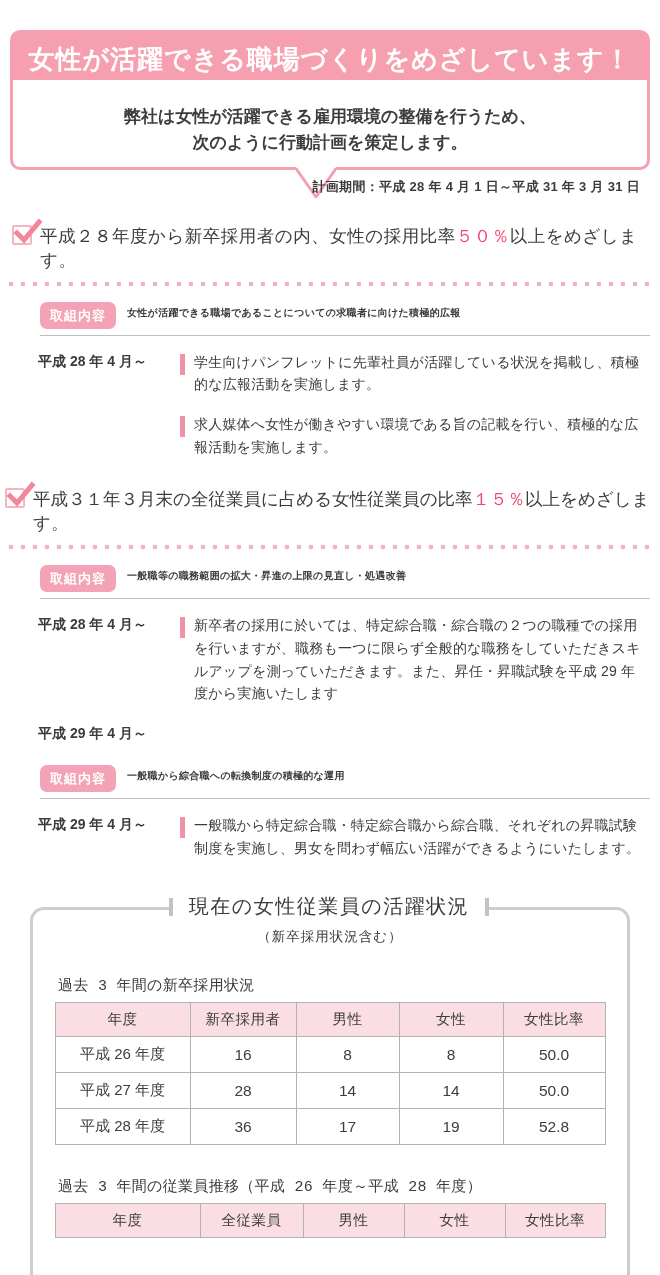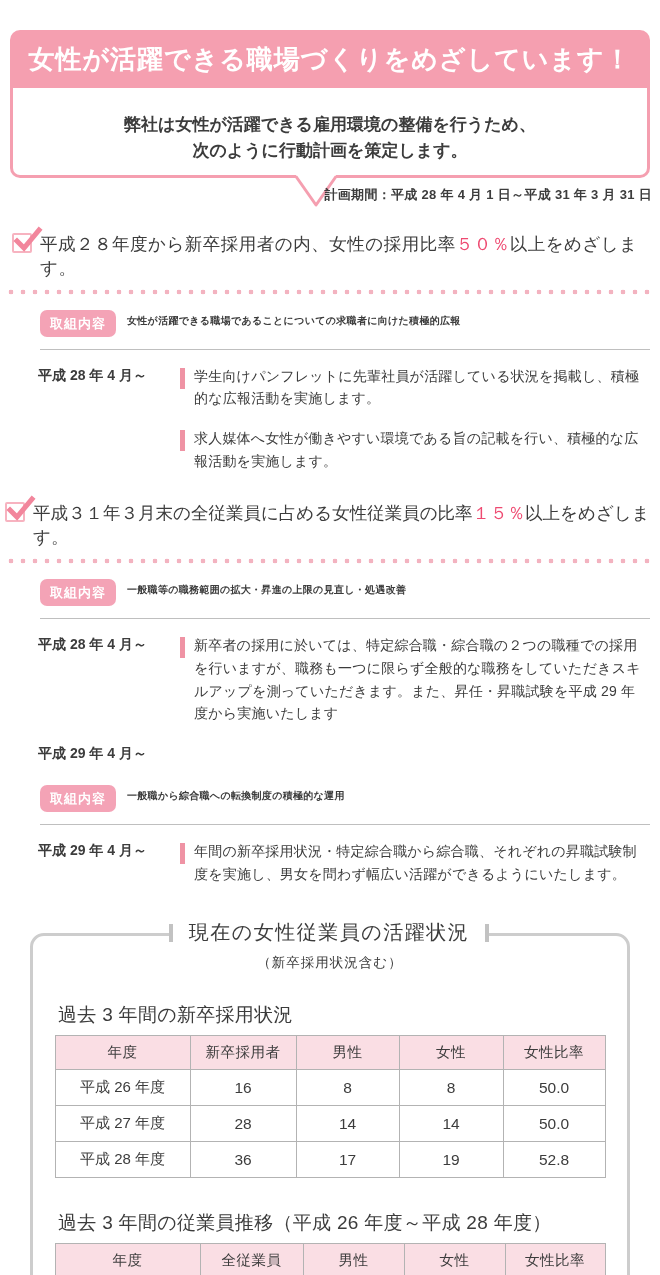--- a/index.html
+++ b/index.html
@@ -10,34 +10,34 @@
     color: var(--text-dark, #3c3c3c);
     overflow: hidden; position: relative;
   }
 
   
   .banner { margin: 30px 10px 0; }
   .banner-title {
     background: var(--accent-pink, #f59fb0);
     color: #ffffff; text-align: center;
     font-size: 26px; font-weight: bold; letter-spacing: 1px;
-    height: 58px; line-height: 58px;
+    height: 50px; line-height: 58px;
     border-radius: 10px 10px 0 0;
   }
   .banner-sub {
     border: 3px solid var(--accent-pink, #f59fb0); border-top: none;
     border-radius: 0 0 10px 10px;
     background: #fff; text-align: center;
     font-size: 17px; font-weight: bold; line-height: 1.55;
     padding: 24px 0 10px;
   }
   .tail-row { position: relative; height: 44px; }
   .tail { position: absolute; left: 294px; top: -3px; }
   .plan-period {
-    position: absolute; right: 8px; top: 8px;
+    position: absolute; right: 20px; top: 8px;
     font-size: 13px; font-weight: bold; letter-spacing: 0.3px;
   }
 
   
   .goal-heading {
     display: flex; align-items: flex-start;
     font-size: 17.5px; font-weight: normal; letter-spacing: 0.5px;
     margin: 10px 8px 0 12px;
   }
   .goal-heading.tight { margin-left: 5px; letter-spacing: 0; }
@@ -53,21 +53,21 @@
     height: 6px; margin: 9px 8px 0;
     background-image: radial-gradient(circle at 3px 3px, var(--dot-pink, #f3b3c0) 2.2px, transparent 2.6px);
     background-size: 12px 6px; background-repeat: repeat-x;
   }
 
   
   .initiative { margin-top: 15px; }
   .initiative-header {
     display: flex; align-items: flex-start;
     margin: 0 10px 0 40px;
-    border-bottom: 1px solid #bfbfbf; padding-bottom: 12px;
+    border-bottom: 1px solid #bfbfbf; padding-bottom: 6px;
   }
   .tag-label {
     flex: none; background: var(--label-pink, #f4a3b6); color: #fff;
     font-size: 13px; font-weight: bold; letter-spacing: 1px;
     padding: 5px 10px 4px; border-radius: 7px; margin-right: 11px;
   }
   .initiative-title { font-size: 10px; font-weight: bold; padding-top: 4px; letter-spacing: 0.3px; }
 
   .schedule-row { display: flex; margin: 15px 14px 0 38px; }
   .period { flex: none; width: 142px; font-size: 14px; font-weight: bold; padding-top: 2px; }
@@ -91,21 +91,21 @@
     padding: 0 20px; font-size: 20px; letter-spacing: 1.5px; line-height: 30px;
   }
   .status-title::before, .status-title::after {
     content: ""; position: absolute; top: 7px;
     width: 4px; height: 18px; background: #c2c2c2;
   }
   .status-title::before { left: 0; }
   .status-title::after { right: 0; }
   .status-subtitle { text-align: center; font-size: 13.5px; margin-top: 6px; letter-spacing: 1px; }
 
-  .table-caption { margin: 30px 0 7px 25px; font-size: 19px; letter-spacing: 0.3px; }
+  .table-caption { margin: 30px 0 7px 25px; font-size: 15px; letter-spacing: 0.3px; font-family: Liberation Mono, monospace; }
   .table-caption.second { margin-top: 32px; }
   table { width: 550px; margin: 0 auto; border-collapse: collapse; table-layout: fixed; }
   th {
     background: var(--table-header-pink, #fadee4);
     border: 1px solid #b3b3b3; font-size: 14.5px; font-weight: normal;
     padding: 7px 0; letter-spacing: 0.5px;
   }
   td {
     border: 1px solid #b3b3b3; text-align: center;
     font-size: 15.5px; padding: 8px 0;
@@ -192,21 +192,21 @@
 <div class="initiative" style="margin-top:22px;">
   <div class="initiative-header">
     <span class="tag-label">取組内容</span>
     <span class="initiative-title">一般職から綜合職への転換制度の積極的な運用</span>
   </div>
   <div class="schedule-row">
     <div class="period">平成 29 年 4 月～</div>
     <div class="items">
       <div class="item">
         <span class="item-bar"></span>
-        <span class="item-text">年間の新卒採用状況・特定綜合職から綜合職、それぞれの昇職試験制度を実施し、男女を問わず幅広い活躍ができるようにいたします。</span>
+        <span class="item-text">一般職から特定綜合職・特定綜合職から綜合職、それぞれの昇職試験制度を実施し、男女を問わず幅広い活躍ができるようにいたします。</span>
       </div>
     </div>
   </div>
 </div>
 
 <div class="status-section">
   <div class="status-title-wrap">
     <span class="status-title">現在の女性従業員の活躍状況</span>
   </div>
   <div class="status-box">

